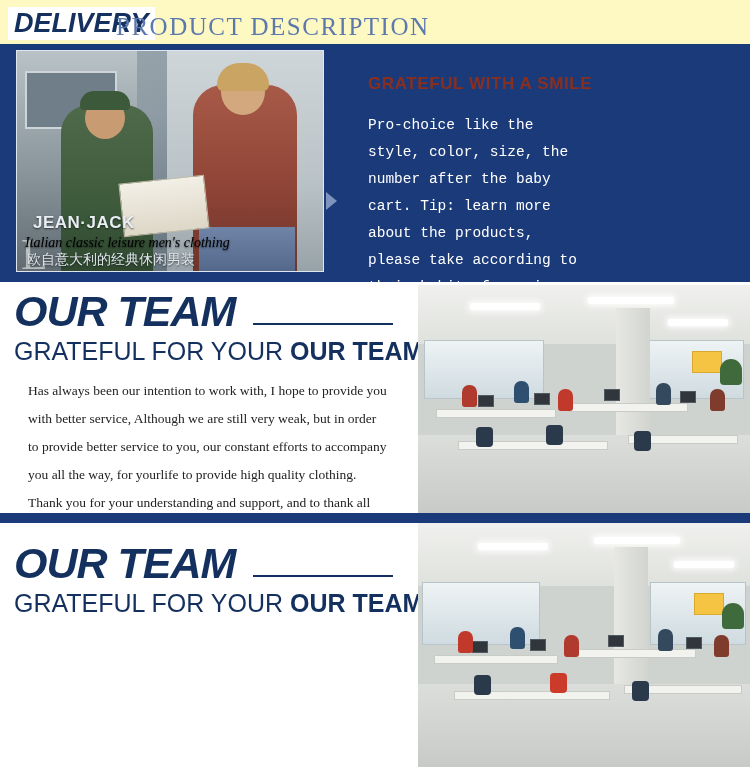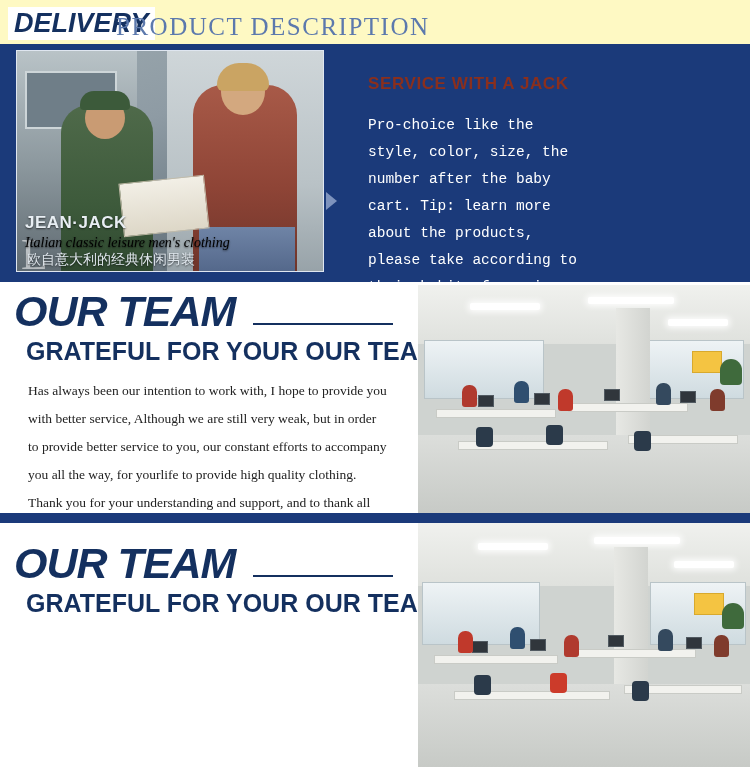--- a/index.html
+++ b/index.html
@@ -107,21 +107,21 @@
     position: absolute; left: 104px; top: 128px; width: 86px; height: 54px;
     background: linear-gradient(180deg,#f2efe6 0%, #ddd7c7 100%);
     border: 1px solid #c2bba8;
     transform: rotate(-6deg);
   }
   .pd-jeans {
     position: absolute; left: 182px; top: 176px; width: 96px; height: 46px;
     background: linear-gradient(180deg,#6f84a6 0%, #53678a 100%);
   }
   .pd-brand {
-    position: absolute; left: 8px; bottom: 38px;
+    position: absolute; left: 16px; bottom: 38px;
     color: #e8eef3;
     font-family: "Liberation Sans", sans-serif;
     font-weight: bold;
     font-size: 17px;
     letter-spacing: 0.5px;
     text-shadow: 0 1px 2px rgba(0,0,0,.6);
   }
   .pd-tagline {
     position: absolute; left: 8px; bottom: 20px;
     color: #000000;
@@ -211,21 +211,21 @@
   }
   .team-h2 {
     position: absolute;
     left: 14px;
     font-family: "Liberation Sans", sans-serif;
     font-size: 25px;
     line-height: 28px;
     color: #14305f;
     white-space: nowrap;
   }
-  .team-h2 .light { font-weight: bold; margin-left: 12px; }
+  .team-h2 .light { font-weight: normal; }
   .team-h2 .bold { font-weight: bold; }
   .team-body {
     position: absolute;
     left: 28px;
     width: 362px;
     color: #222222;
     font-family: "Liberation Serif", serif;
     font-size: 13.5px;
     line-height: 28px;
   }
@@ -308,21 +308,21 @@
       <div class="pd-box"></div>
       <div class="pd-bigL">L</div>
       <div class="pd-brand">JEAN·JACK</div>
       <div class="pd-tagline">Italian classic leisure men's clothing</div>
       <div class="pd-cn">欧自意大利的经典休闲男装</div>
     </div>
 
     <div class="arrow-sep"></div>
 
     <div class="sec1-text">
-      <div class="sec1-title">SERVICE WITH A JACK</div>
+      <div class="sec1-title">GRATEFUL WITH A SMILE</div>
       <div class="sec1-body">Pro-choice like the style, color, size, the number after the baby cart. Tip: learn more about the products, please take according to their habit of wearing Size Choice products, to avoid the trouble of return.</div>
     </div>
   </div>
 
   <div class="hr-white" style="top:282px;"></div>
 
   <div class="team" style="top:285px; height:228px;">
     <div class="team-left">
       <div class="team-h1" style="top:4px;">OUR TEAM</div>
       <div class="team-rule" style="left:253px; top:38px; width:140px;"></div>

